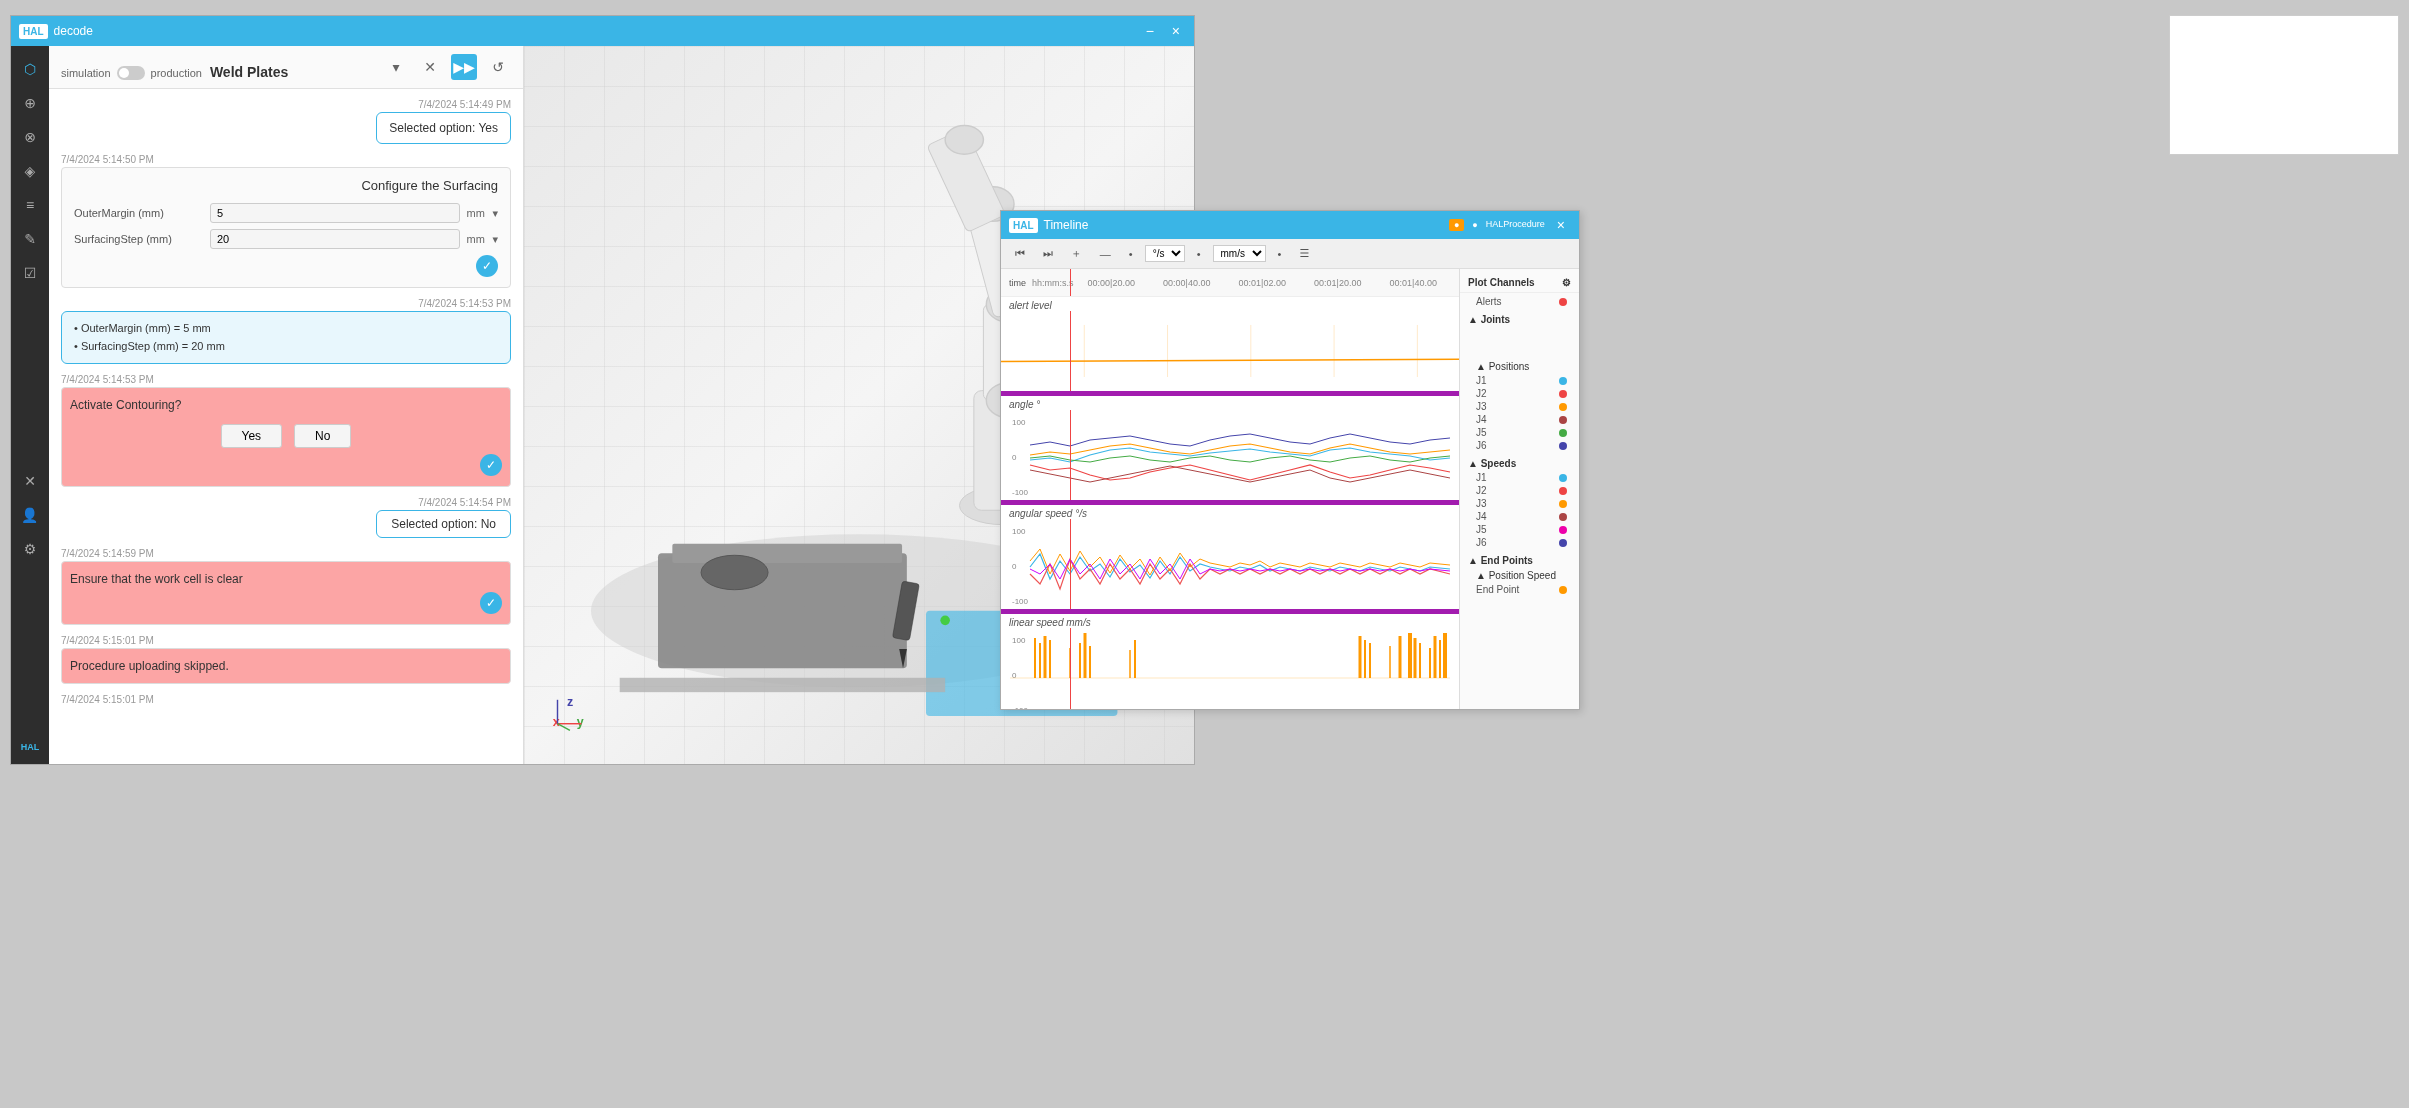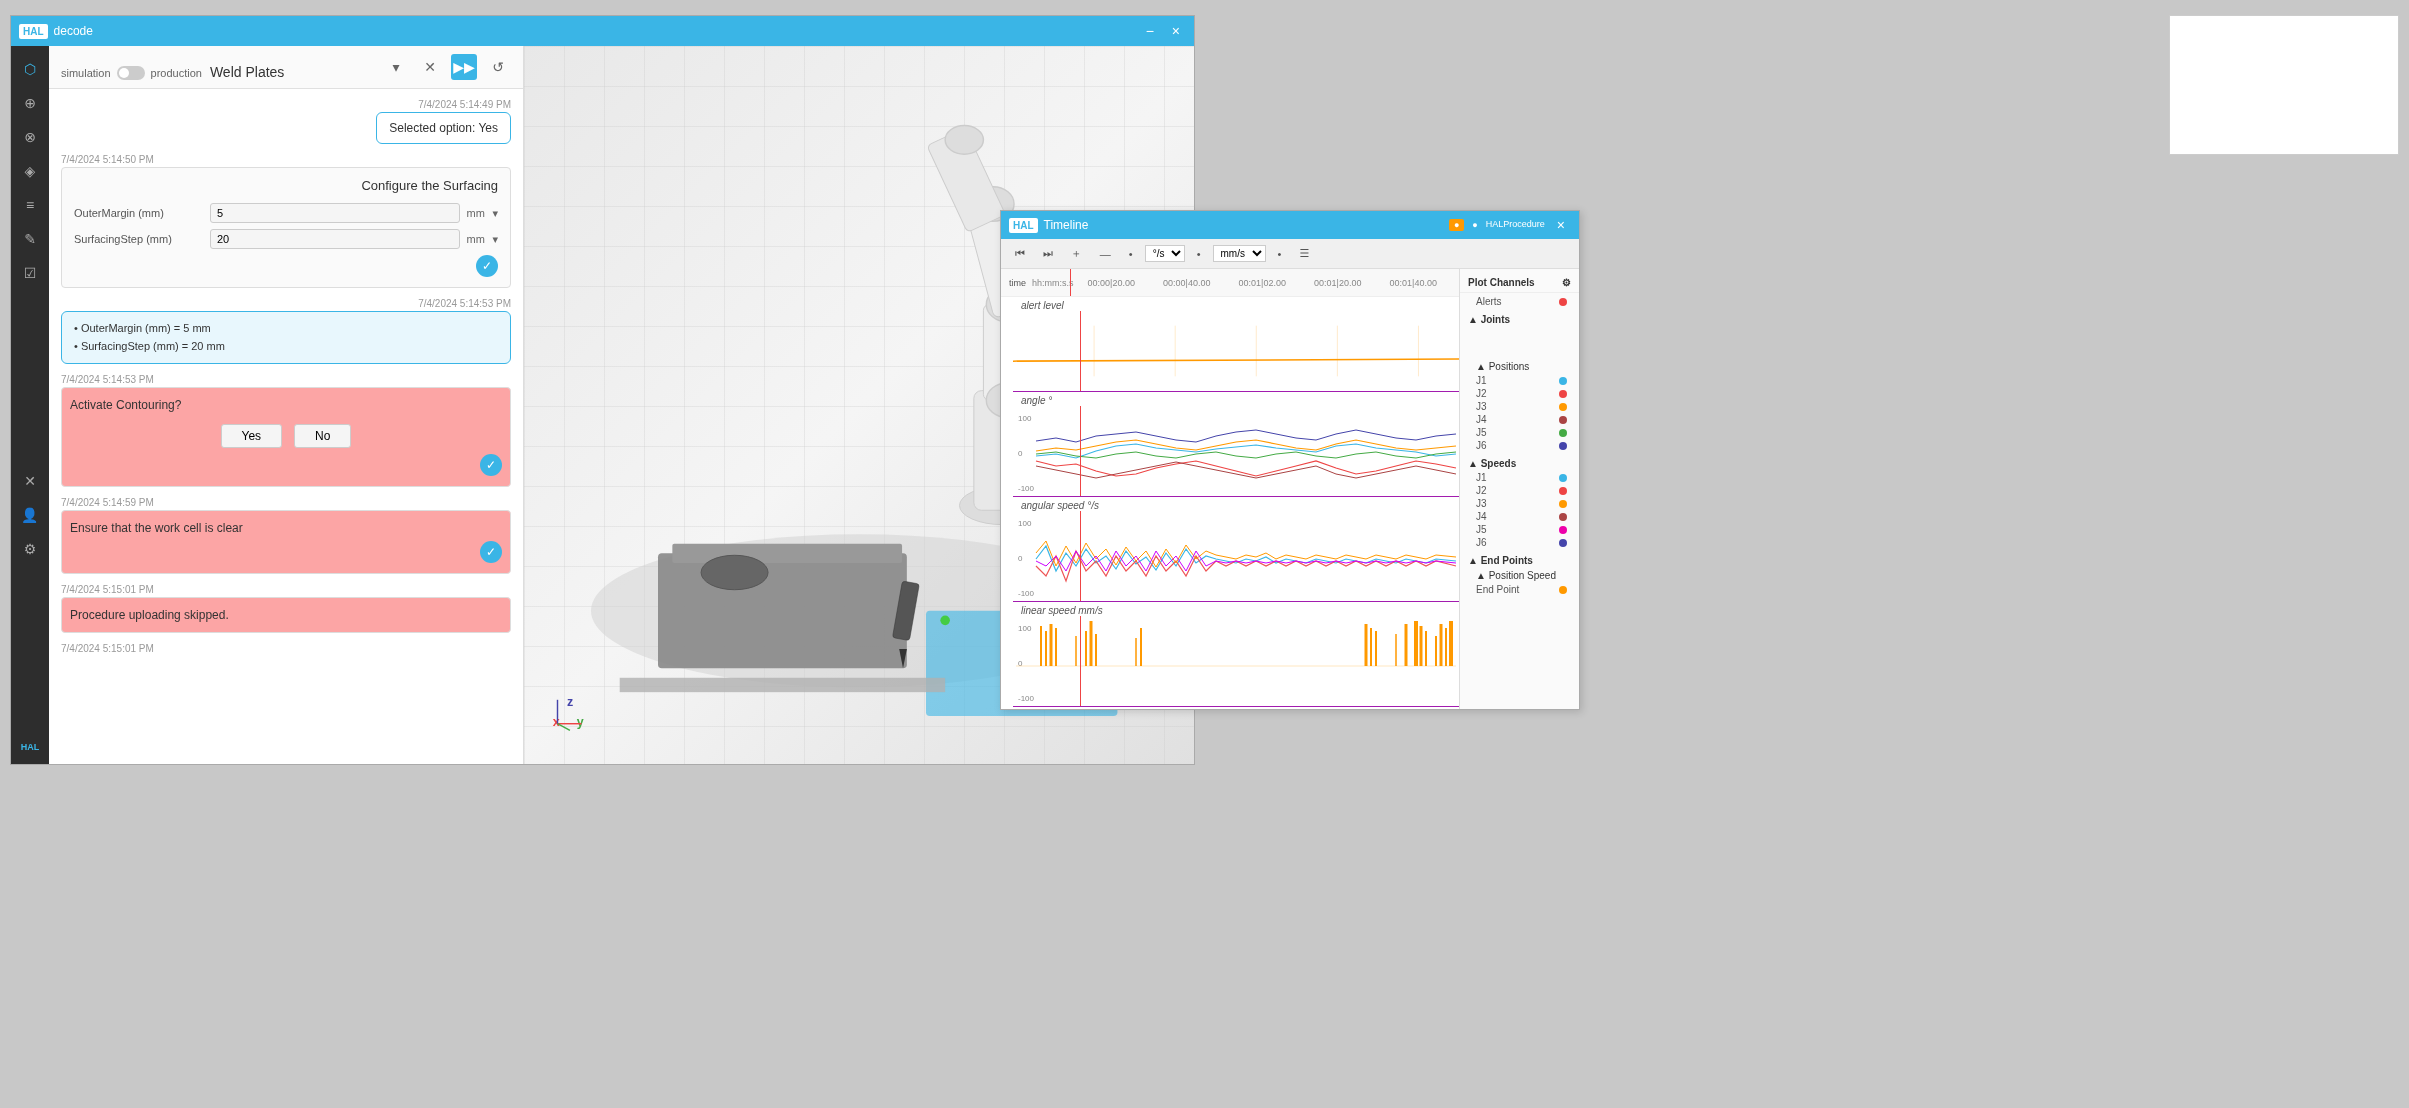--- a/index.html
+++ b/index.html
@@ -143,21 +143,21 @@
       background: #fff;
       border-radius: 50%;
       top: 2px;
       left: 2px;
       transition: 0.2s;
     }
 
     .procedure-title-box {
       flex: 1;
       font-size: 14px;
-      font-weight: 400;
+      font-weight: 700;
       color: #333;
     }
 
     .header-btn {
       width: 26px;
       height: 26px;
       display: flex;
       align-items: center;
       justify-content: center;
       border: none;
@@ -424,23 +424,22 @@
 
     .tl-time-ticks {
       display: flex;
       flex: 1;
       justify-content: space-around;
       font-size: 9px;
       color: #888;
     }
 
     .plot-section {
-      border-bottom: 1px solid #a21caf;
+      border-bottom: 5px solid #a21caf;
       position: relative;
-      margin-left: 12px;
     }
 
     .plot-label {
       font-size: 10px;
       color: #555;
       padding: 3px 8px 0;
       font-style: italic;
     }
 
     .plot-canvas {
@@ -600,20 +599,26 @@
             <div class="yes-no-row">
               <button class="yn-btn">Yes</button>
               <button class="yn-btn">No</button>
             </div>
             <div class="confirm-row">
               <div class="check-icon">✓</div>
             </div>
           </div>
         </div>
 
+        <div>
+          <div class="timestamp">7/4/2024 5:14:54 PM</div>
+          <div class="selected-bubble">
+            <div class="selected-pill">Selected option: No</div>
+          </div>
+        </div>
 
 
         <div>
           <div class="timestamp left">7/4/2024 5:14:59 PM</div>
           <div class="info-block" style="position:relative;">
             <div class="info-block-text">Ensure that the work cell is clear</div>
             <div class="confirm-row">
               <div class="check-icon">✓</div>
             </div>
           </div>

